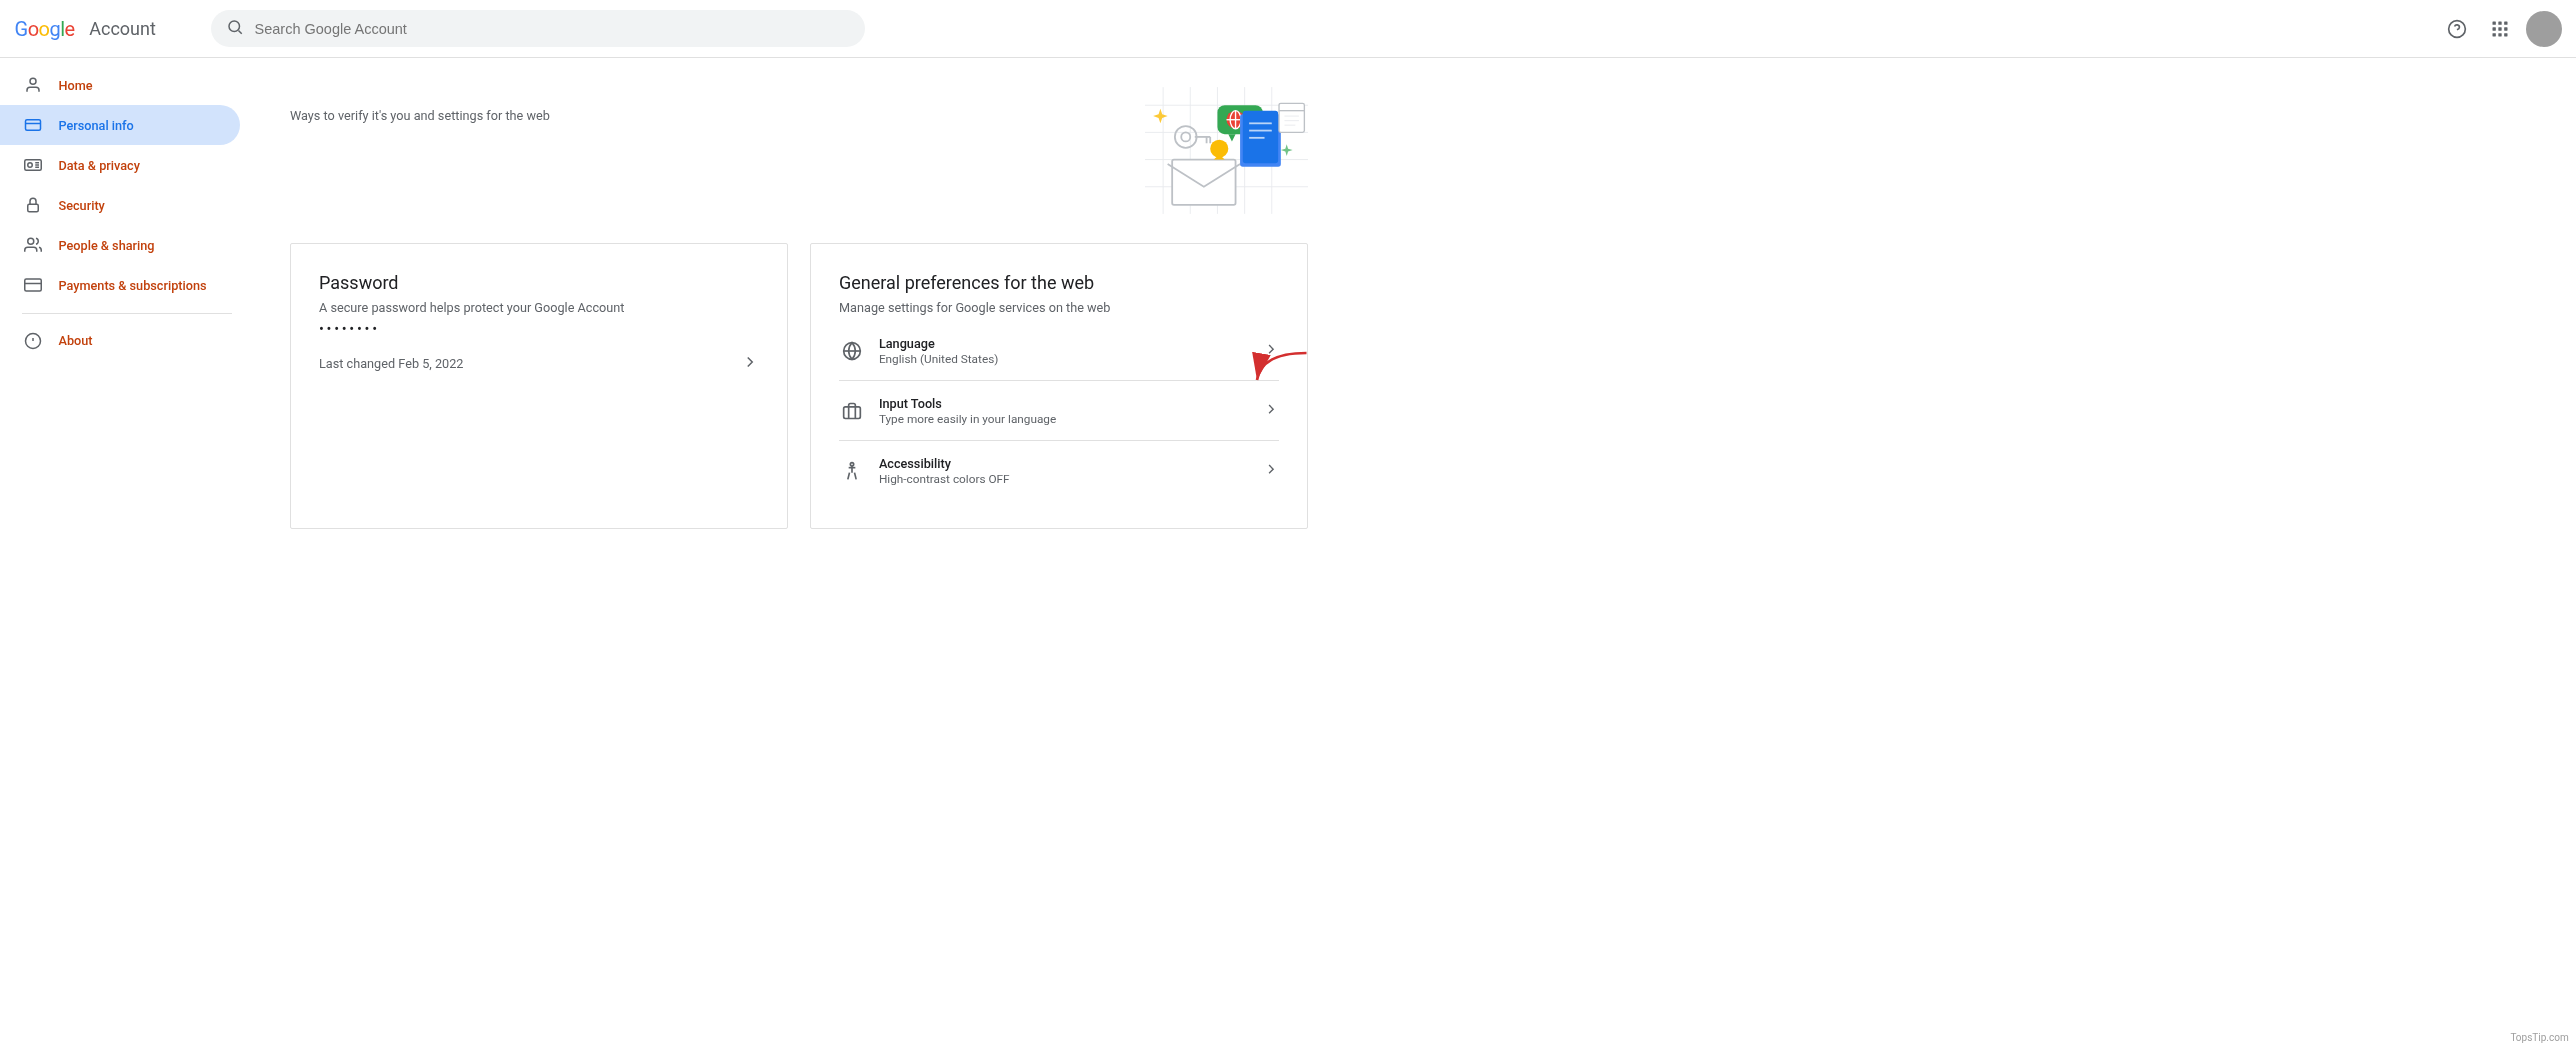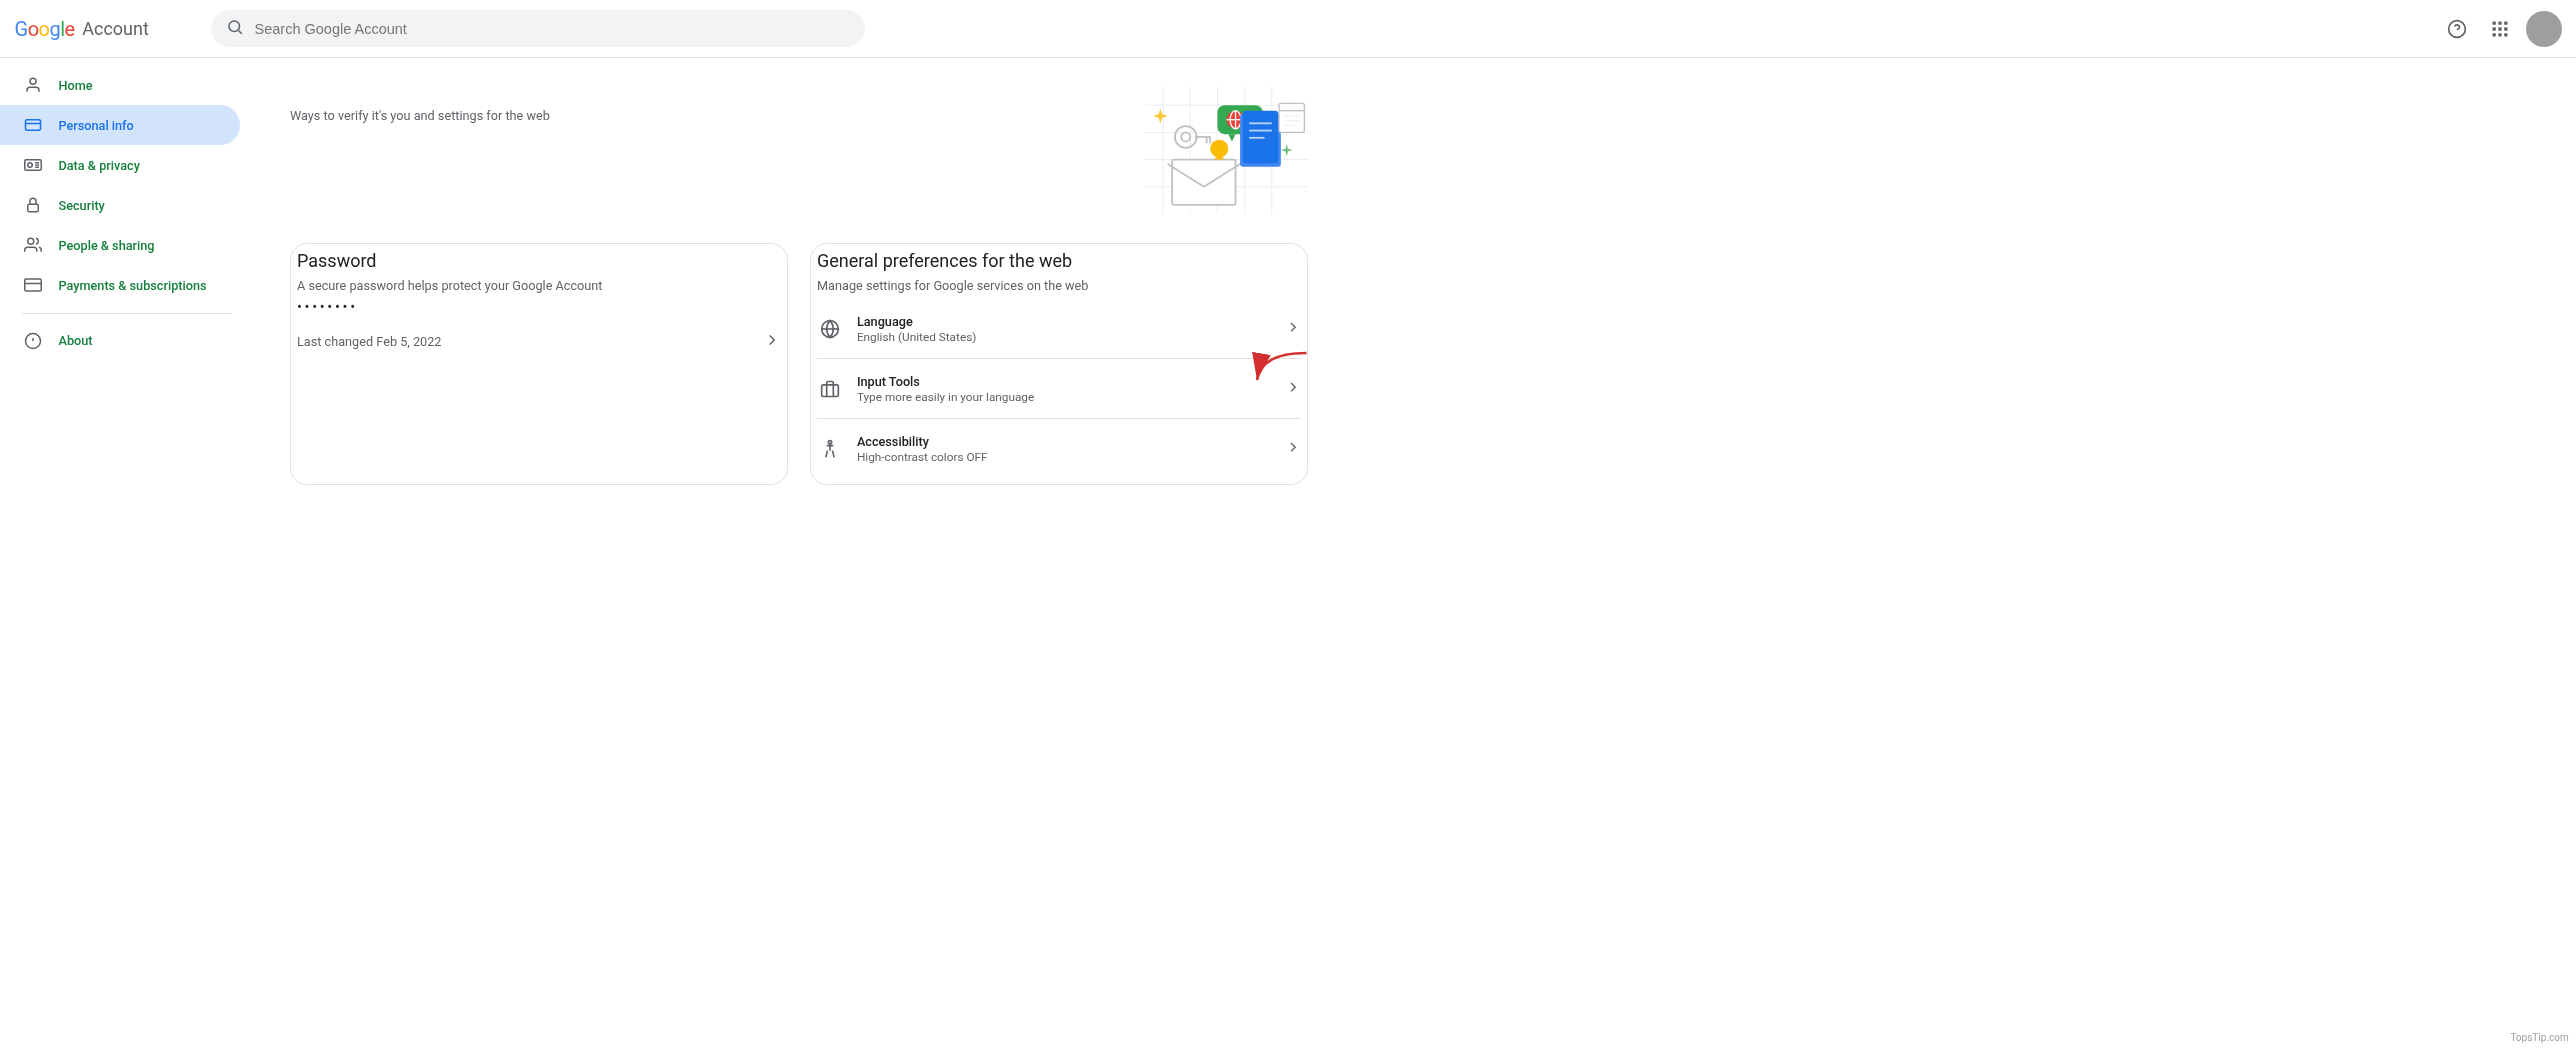--- a/index.html
+++ b/index.html
@@ -29,21 +29,21 @@
       letter-spacing: -0.5px;
     }
     .g-blue { color: #4285F4; }
     .g-red { color: #EA4335; }
     .g-yellow { color: #FBBC05; }
     .g-green { color: #34A853; }
     .header-logo-text {
       font-size: 18px;
       color: #5f6368;
       font-weight: 400;
-      margin-left: 4px;
+      margin-left: 11px;
     }
     .search-bar {
       flex: 1;
       max-width: 654px;
       background: #f1f3f4;
       border-radius: 22px;
       display: flex;
       align-items: center;
       padding: 7.3px 14.5px;
       gap: 11px;
@@ -100,21 +100,21 @@
       flex-shrink: 0;
     }
     .sidebar-item {
       display: flex;
       align-items: center;
       gap: 14.5px;
       padding: 11px 22px;
       cursor: pointer;
       border-radius: 0 22px 22px 0;
       margin-right: 14.5px;
-      color: #15803d;
+      color: #c2410c;
       font-size: 12.7px;
       font-weight: 500;
     }
     .sidebar-item.active { background: #d2e3fc; color: #1a73e8; }
     .sidebar-item .si-icon {
       font-size: 18px;
       color: #5f6368;
       width: 22px;
       display: flex;
       align-items: center;
@@ -163,22 +163,22 @@
 
     
     .cards-grid {
       display: grid;
       grid-template-columns: 1fr 1fr;
       gap: 22px;
     }
 
     .card {
       border: 0.9px solid #e0e0e0;
-      border-radius: 17px;
-      padding: 6px;
+      border-radius: 2px;
+      padding: 28px;
       cursor: pointer;
       transition: box-shadow 0.2s;
     }
 
     .card-title {
       font-size: 18px;
       font-weight: 400;
       color: #202124;
       margin-bottom: 7.3px;
     }

